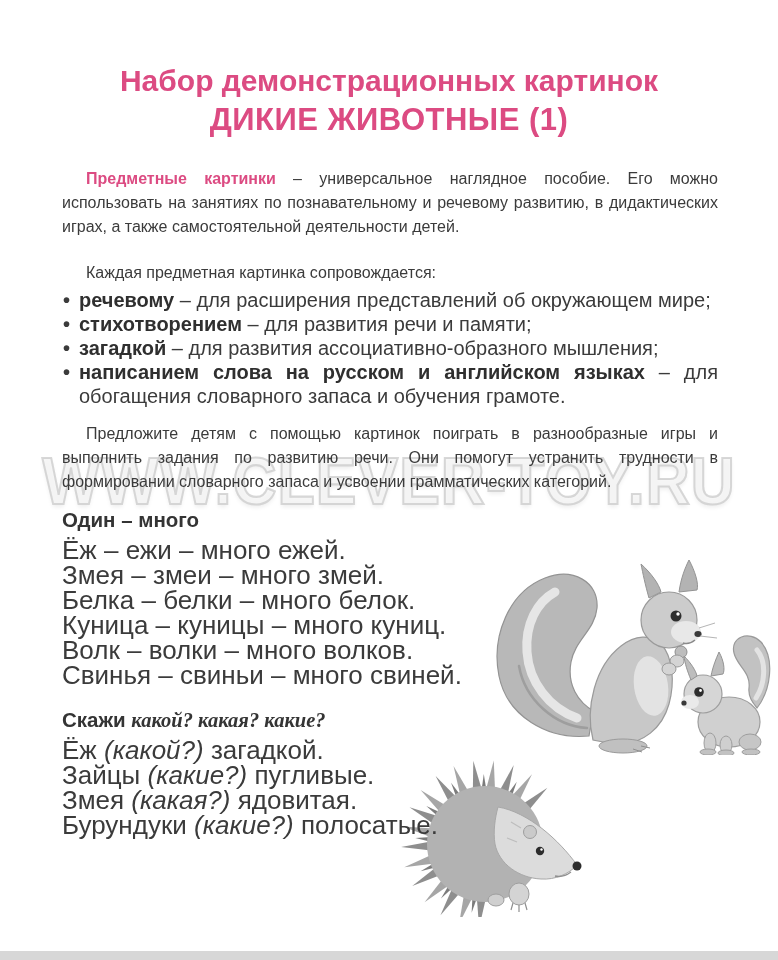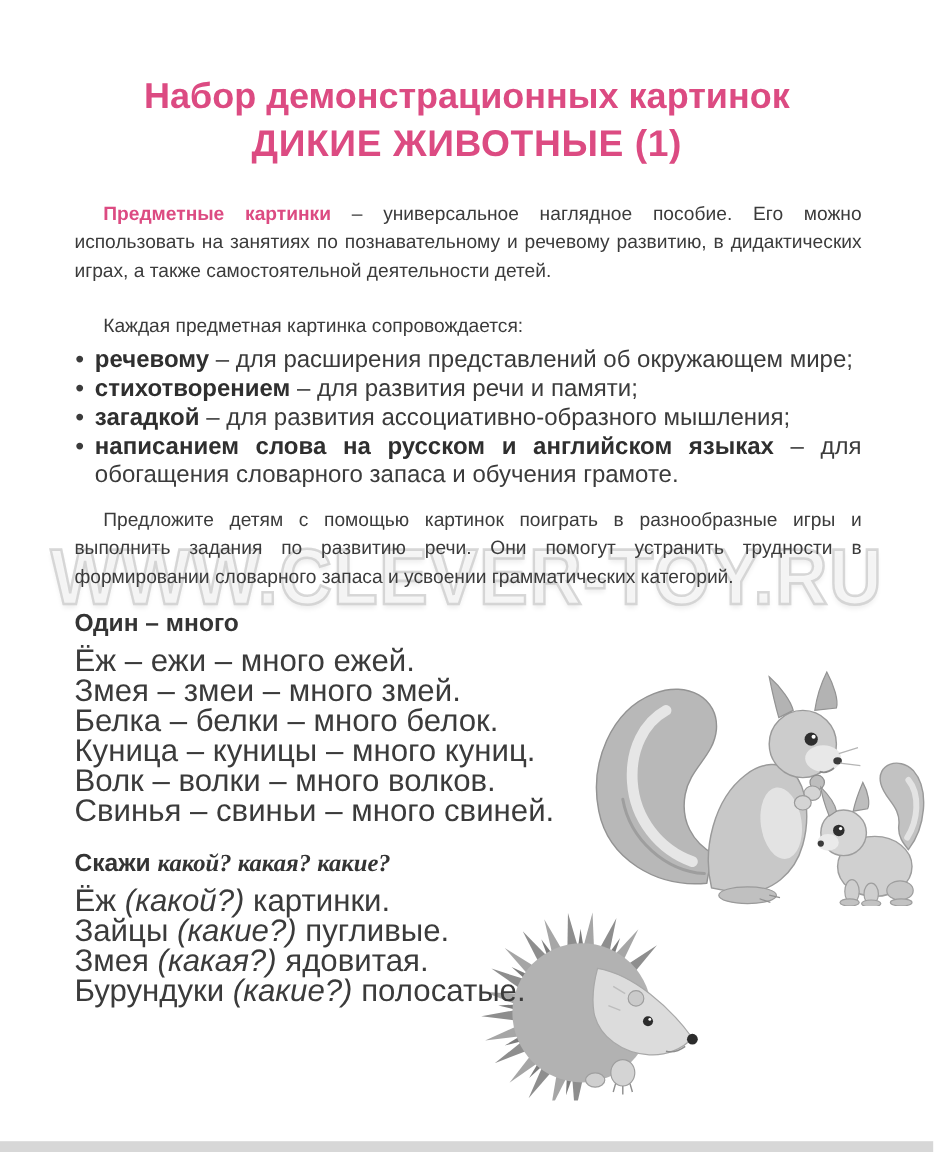--- a/index.html
+++ b/index.html
@@ -71,21 +71,21 @@
     <p class="line">Ёж – ежи – много ежей.</p>
     <p class="line">Змея – змеи – много змей.</p>
     <p class="line">Белка – белки – много белок.</p>
     <p class="line">Куница – куницы – много куниц.</p>
     <p class="line">Волк – волки – много волков.</p>
     <p class="line">Свинья – свиньи – много свиней.</p>
   </section>
 
   <section class="sec sec2">
     <h2><span>Скажи </span><i>какой? какая? какие?</i></h2>
-    <p class="line"><span>Ёж </span><i class="q">(какой?)</i><span> картинки.</span></p>
+    <p class="line"><span>Ёж </span><i class="q">(какой?)</i><span> загадкой.</span></p>
     <p class="line"><span>Зайцы </span><i class="q">(какие?)</i><span> пугливые.</span></p>
     <p class="line"><span>Змея </span><i class="q">(какая?)</i><span> ядовитая.</span></p>
     <p class="line"><span>Бурундуки </span><i class="q">(какие?)</i><span> полосатые.</span></p>
 
   </section>
 
   <svg class="illus illus-squirrels" width="300" height="215" viewBox="0 0 300 215" xmlns="http://www.w3.org/2000/svg">
     <g>
 
       <path d="M116,196 C74,200 34,176 26,136 C18,96 36,52 72,38 C100,27 126,42 124,68 C122,90 102,100 98,122 C94,144 104,162 122,172 C118,182 117,190 116,196 Z" fill="#b8b8b8" stroke="#939393" stroke-width="1.2"></path>

